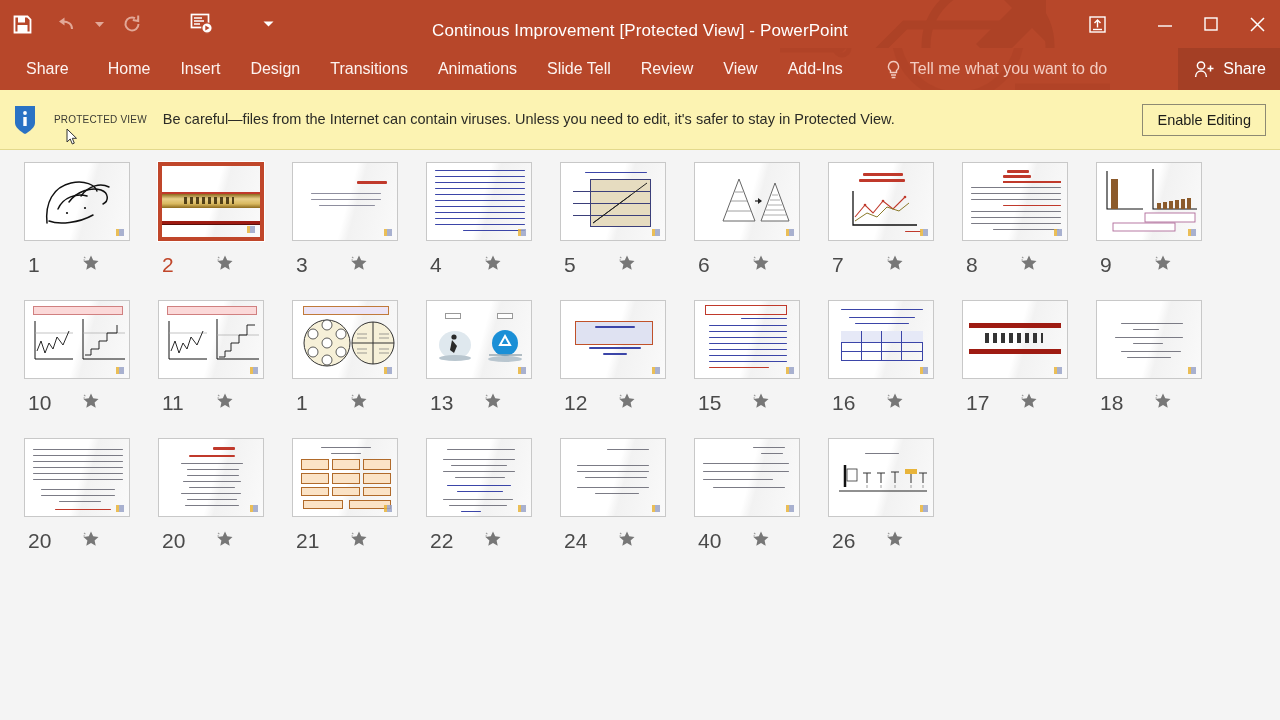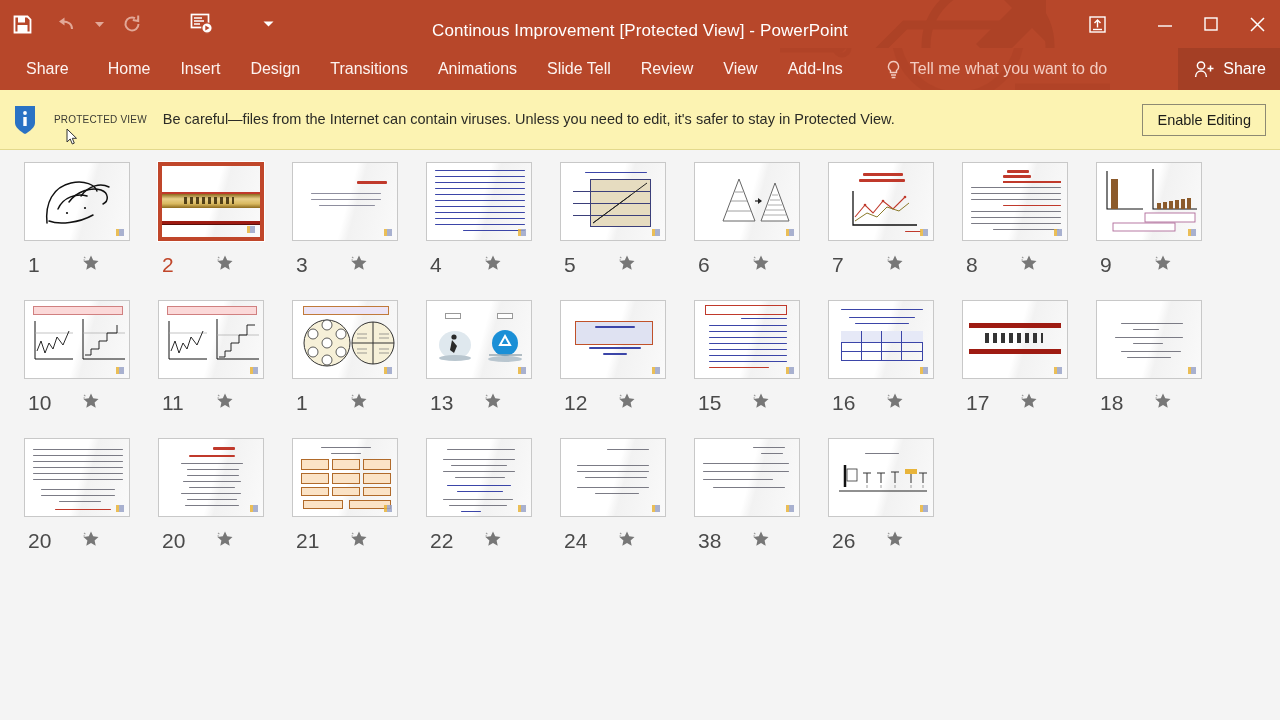--- a/index.html
+++ b/index.html
@@ -990,21 +990,21 @@
             <div class="ln gray" style="left:66px;top:14px;width:22px;"></div>
             <div class="ln gray" style="left:8px;top:24px;width:86px;"></div>
             <div class="ln gray" style="left:8px;top:32px;width:86px;"></div>
             <div class="ln gray" style="left:8px;top:40px;width:70px;"></div>
             <div class="ln gray" style="left:18px;top:48px;width:72px;"></div>
           </div>
           <div class="corner-logo"></div>
         </div>
       </div>
       <div class="caption">
-        <span class="slide-num">38</span>
+        <span class="slide-num">40</span>
         <span class="star">
           <svg width="18" height="18" viewBox="0 0 18 18">
             <path d="M9 1.5 L11.2 6.3 L16.5 6.9 L12.6 10.5 L13.7 15.8 L9 13.1 L4.3 15.8 L5.4 10.5 L1.5 6.9 L6.8 6.3 Z" fill="#777"></path>
             <path d="M2 3 L3.4 4.2 M1.4 6 L3 6" stroke="#9b9b9b" stroke-width="1.1"></path>
           </svg>
         </span>
       </div>
     </div>
 
     <div class="cell">

